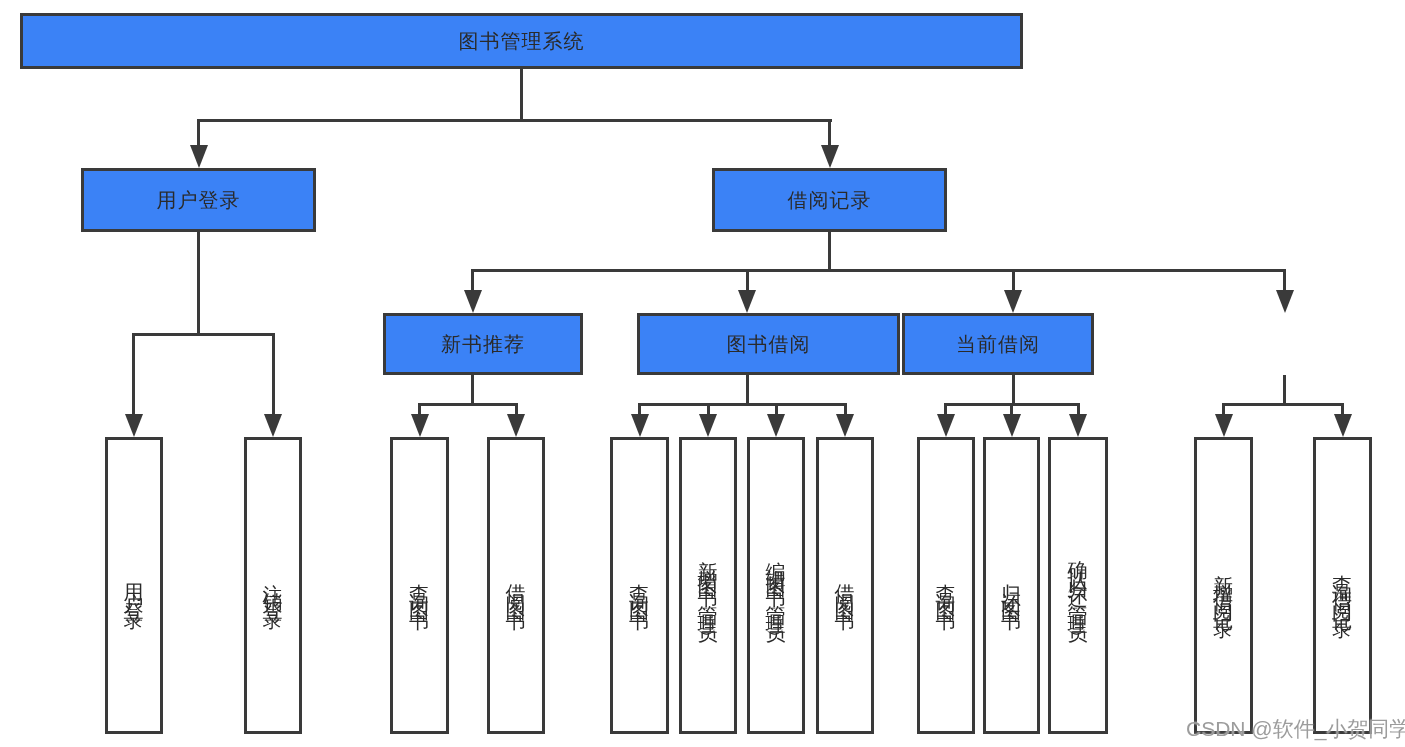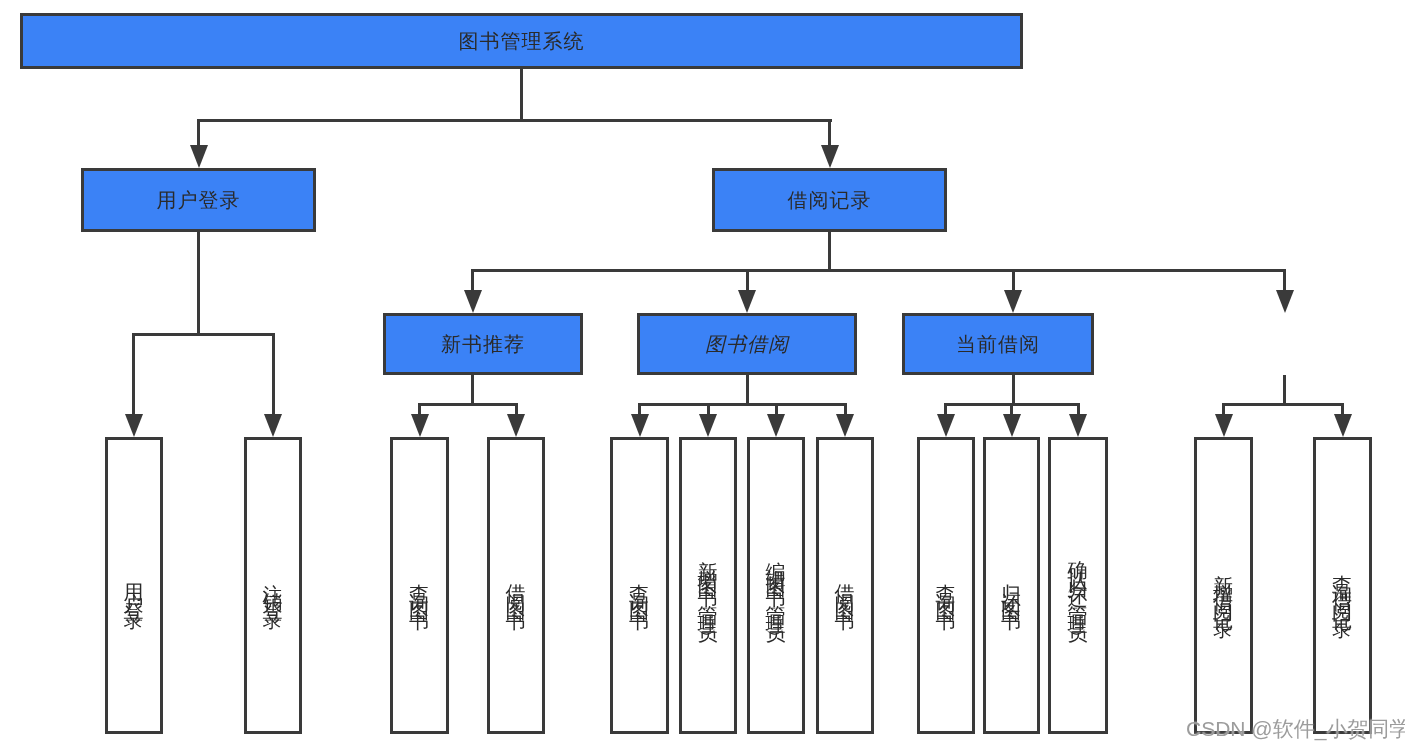--- a/index.html
+++ b/index.html
@@ -64,21 +64,21 @@
   <div class="vl" style="left:471px;top:269px;height:23px;"></div>
   <div class="vl" style="left:746px;top:269px;height:23px;"></div>
   <div class="vl" style="left:1012px;top:269px;height:23px;"></div>
   <div class="vl" style="left:1283px;top:269px;height:23px;"></div>
   <div class="ar" style="left:464px;top:290px;"></div>
   <div class="ar" style="left:738px;top:290px;"></div>
   <div class="ar" style="left:1004px;top:290px;"></div>
   <div class="ar" style="left:1276px;top:290px;"></div>
 
   <div class="hnode" style="left:383px;top:313px;width:200px;height:62px;">新书推荐</div>
-  <div class="hnode" style="left:637px;top:313px;width:220px;height:62px;font-style:italic;">图书借阅</div>
+  <div class="hnode" style="left:637px;top:313px;width:263px;height:62px;">图书借阅</div>
   <div class="hnode" style="left:902px;top:313px;width:192px;height:62px;">当前借阅</div>
 
   <div class="vl" style="left:471px;top:375px;height:31px;"></div>
   <div class="hl" style="left:418px;top:403px;width:100px;"></div>
   <div class="vl" style="left:418px;top:403px;height:13px;"></div>
   <div class="vl" style="left:515px;top:403px;height:13px;"></div>
   <div class="ar" style="left:411px;top:414px;"></div>
   <div class="ar" style="left:507px;top:414px;"></div>
 
   <div class="vl" style="left:746px;top:375px;height:31px;"></div>

